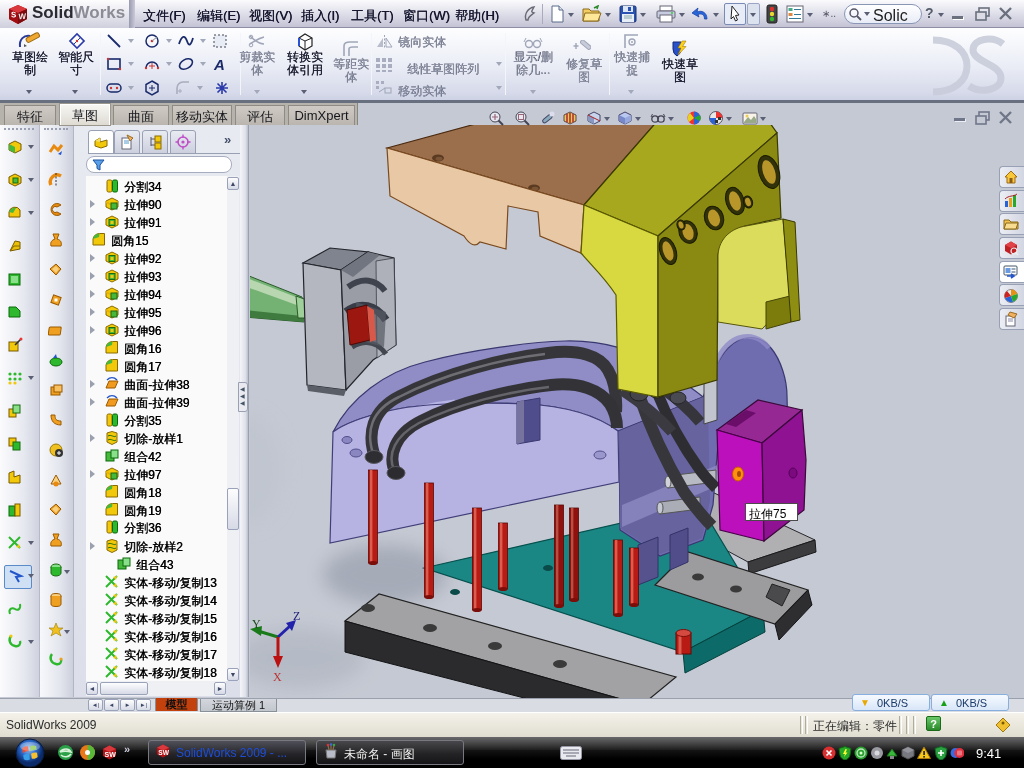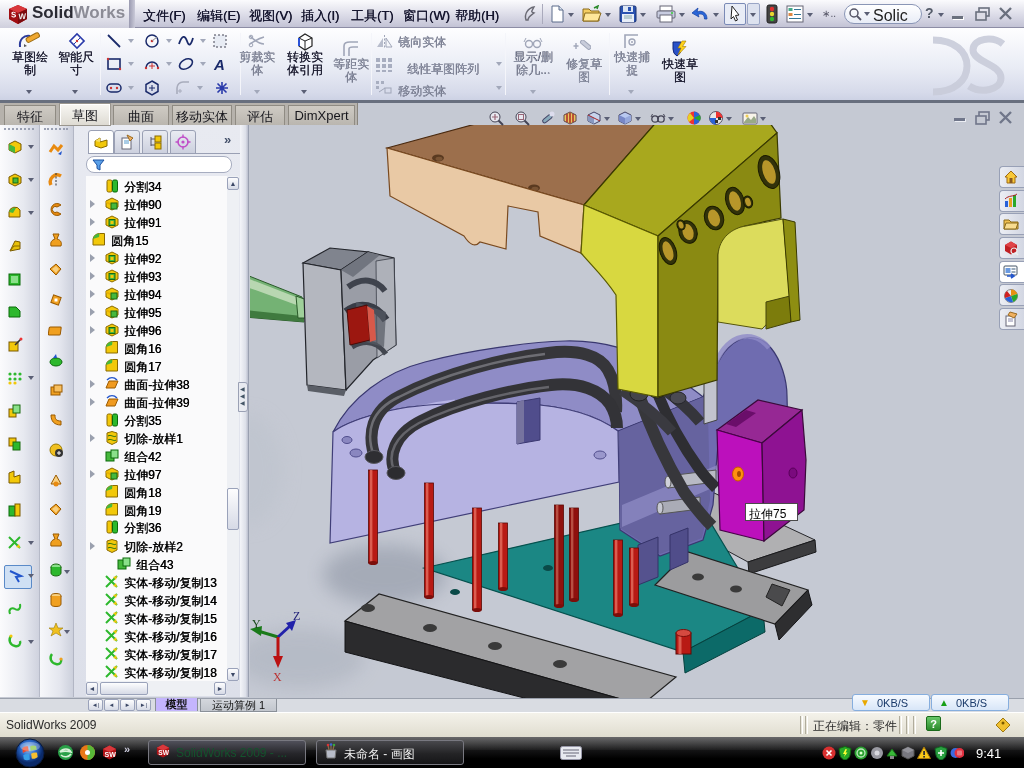--- a/index.html
+++ b/index.html
@@ -1011,21 +1011,21 @@
     </div>
 <div style="position:absolute;z-index:9;width:78px;height:17px;background:linear-gradient(#f6faff,#d8e6f8);border:1px solid #86aede;border-radius:3px;font-size:11px;color:#1a3a6a;left:931px;top:694px">
       <span style="position:absolute;left:7px;top:2px;color:#18a018;font-size:10px">▲</span>
       <span style="position:absolute;left:24px;top:2px">0KB/S</span>
     </div>
 <div id="tabrow" class="abs"></div>
 <div class="sbb" style="left:88px;top:699px;width:15px;height:12px;line-height:11px;font-size:6px">◄|</div>
 <div class="sbb" style="left:104px;top:699px;width:15px;height:12px;line-height:11px;font-size:6px">◄</div>
 <div class="sbb" style="left:120px;top:699px;width:15px;height:12px;line-height:11px;font-size:6px">►</div>
 <div class="sbb" style="left:136px;top:699px;width:15px;height:12px;line-height:11px;font-size:6px">►|</div>
-<div class="mtab" style="left:155px;width:43px;background:#c4b5fd;border-bottom:none;font-weight:bold;top:698px">模型</div>
+<div class="mtab" style="left:155px;width:43px;background:#c2410c;border-bottom:none;font-weight:bold;top:698px">模型</div>
 <div class="mtab" style="left:200px;width:77px;background:linear-gradient(#d4d7dd,#c2c6cd);top:699px">运动算例 1</div>
 <div id="statusbar" class="abs"></div>
 <div class="abs" style="left:6px;top:718px;font-size:12px;color:#2a2a2a">SolidWorks 2009</div>
 <div class="abs" style="left:800px;top:716px;width:1px;height:18px;background:#b0ac9c;box-shadow:2px 0 0 #fff, 5px 0 0 #b0ac9c, 7px 0 0 #fff"></div>
 <div class="abs" style="left:813px;top:718px;font-size:12px;color:#2a2a2a">正在编辑：零件</div>
 <div class="abs" style="left:899px;top:716px;width:1px;height:18px;background:#b0ac9c;box-shadow:2px 0 0 #fff, 7px 0 0 #b0ac9c, 9px 0 0 #fff, 14px 0 0 #b0ac9c, 16px 0 0 #fff"></div>
 <div class="abs" style="left:926px;top:716px;width:15px;height:15px;background:linear-gradient(#6ac86a,#2a8a2a);border:1px solid #1a6a1a;border-radius:2px;color:#fff;font-size:11px;font-weight:bold;text-align:center;line-height:14px">?</div>
 <svg class="abs" style="left:994px;top:715px" width="18" height="18" viewBox="0 0 18 18">
 <path d="M2 10 L9 3 L16 10 L9 17 Z" fill="#f0c030" stroke="#a07a10"></path>
       <circle cx="9" cy="8" r="1.5" fill="#7a5a00"></circle>
@@ -1063,21 +1063,21 @@
       <polygon points="2,5 8.5,8 15,5 8.5,1.5" fill="#d9383c"></polygon>
       <text x="3.5" y="13" font-size="7" font-weight="bold" fill="#fff">SW</text>
     </svg>
 <div class="abs" style="left:124px;top:743px;font-size:11px;color:#ccd;font-weight:bold">»</div>
 <div class="tbtn" style="left:148px;width:158px;background:linear-gradient(#50505a,#26262a 55%,#141416)"></div>
 <svg class="abs" style="left:155px;top:743px" width="16" height="16" viewBox="0 0 17 17">
 <polygon points="2,5 8.5,1.5 15,5 15,12 8.5,15.5 2,12" fill="#b01216"></polygon>
       <polygon points="2,5 8.5,8 15,5 8.5,1.5" fill="#d9383c"></polygon>
       <text x="3.5" y="13" font-size="7" font-weight="bold" fill="#fff">SW</text>
     </svg>
-<div class="abs" style="left:176px;top:746px;font-size:12px;color:#14532d">SolidWorks 2009 - ...</div>
+<div class="abs" style="left:176px;top:746px;font-size:12px;color:#1d4ed8">SolidWorks 2009 - ...</div>
 <div class="tbtn" style="left:316px;width:148px"></div>
 <svg class="abs" style="left:323px;top:743px" width="16" height="16" viewBox="0 0 16 16">
 <path d="M3 7 L13 7 L12 15 L4 15 Z" fill="#b8bcc8" stroke="#777"></path>
 <path d="M6 7 L5 2 M8 7 L8 1.5 M10 7 L11 2" stroke="#8a6a4a" stroke-width="1.3"></path>
 <circle cx="5" cy="2" r="1.3" fill="#d33"></circle>
       <circle cx="8" cy="1.5" r="1.3" fill="#3a6ad8"></circle>
       <circle cx="11" cy="2" r="1.3" fill="#3aa83a"></circle>
     </svg>
 <div class="abs" style="left:344px;top:746px;font-size:12px;color:#f0f0f0">未命名 - 画图</div>
 <svg class="abs" style="left:560px;top:746px" width="22" height="14" viewBox="0 0 22 14">

